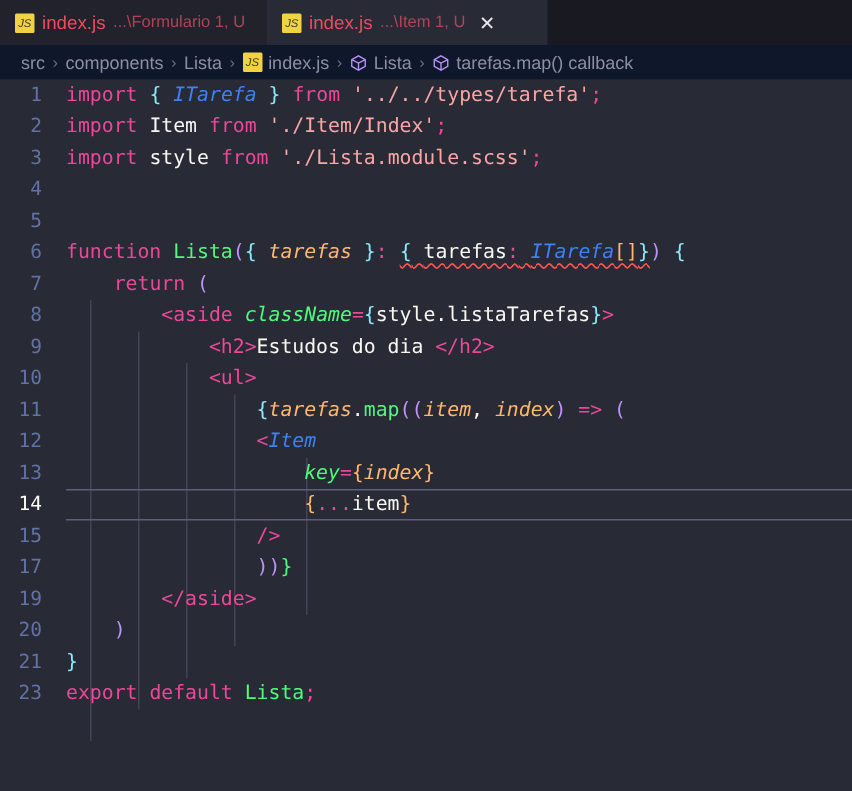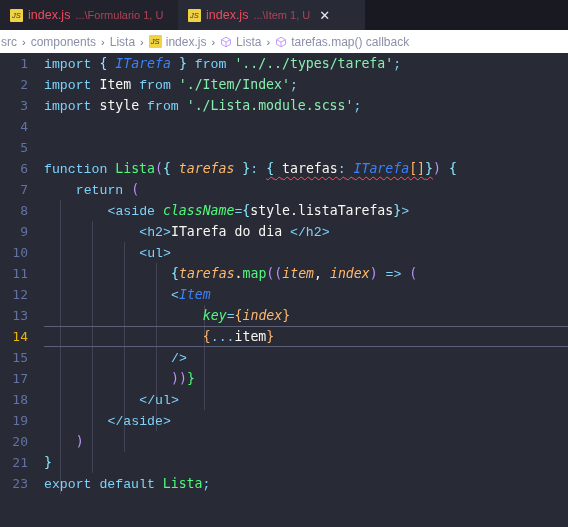--- a/index.html
+++ b/index.html
@@ -59,24 +59,24 @@
     color: #e8e8ef;
     font-size: 13px;
     line-height: 1;
     font-family: "Liberation Sans", sans-serif;
     cursor: pointer;
   }
 
   
   #breadcrumb {
     height: 23px;
-    background: #ffffff;
+    background: #0f172a;
     display: flex;
     align-items: center;
-    padding-left: 1px;
+    padding-left: 14px;
     gap: 4px;
     font-family: "Liberation Sans", sans-serif;
     font-size: 12px;
     color: #8b8fa8;
     white-space: nowrap;
   }
   .crumb { display: flex; align-items: center; gap: 4px; cursor: pointer; }
   .crumb-sep { color: #6a6f87; font-size: 11px; padding: 0 1px; }
 
   .sym-icon {
@@ -107,21 +107,21 @@
 
   .ln {
     width: 44px;
     text-align: right;
     padding-right: 16px;
     color: #6272a4;
     flex: 0 0 auto;
     font-size: 13px;
     user-select: none;
   }
-  .row.current .ln { color: #eab308; }
+  .row.current .ln { color: #ffffff; }
 
   .code { flex: 1 1 auto; position: relative; color: #f8f8f2; }
 
   
   .row.current::before {
     content: "";
     position: absolute;
     left: 44px; right: 0; top: 0; bottom: 0;
     border-top: 1px solid #5c5f78;
     border-bottom: 1px solid #5c5f78;
@@ -135,24 +135,24 @@
     pointer-events: none;
   }
   .guides i {
     position: absolute;
     top: 0; bottom: 0;
     width: 1px;
     background: #424456;
   }
 
   
-  .kw   { color: #7dd3fc; font-family: Liberation Mono, monospace; }              
+  .kw   { color: #ec4899; }              
   .fn   { color: #50fa7b; }              
   .fni  { color: #50fa7b; font-style: italic; }
-  .str  { color: #86efac; margin-top: 23px; }              
+  .str  { color: #fca5a5; margin-top: 23px; }              
   .var  { color: #ffb86c; font-style: italic; }  
   .org  { color: #ffb86c; }              
   .typ  { color: #3b82f6; font-style: italic; }  
   .cy   { color: #8be9fd; }
   .pl   { color: #f8f8f2; }              
   .pur  { color: #bd93f9; }
 
   .squig {
     text-decoration: underline wavy #ff5555;
     text-decoration-thickness: 1px;
@@ -270,21 +270,21 @@
     <span class="code">    <span class="kw">return</span> <span class="pur">(</span></span>
   </div>
 
   <div class="row">
     <span class="ln">8</span>
     <span class="code">        <span class="kw">&lt;aside</span> <span class="fni">className</span><span class="kw">=</span><span class="cy">{</span><span class="pl">style</span><span class="pl">.</span><span class="pl">listaTarefas</span><span class="cy">}</span><span class="kw">&gt;</span></span>
   </div>
 
   <div class="row">
     <span class="ln">9</span>
-    <span class="code">            <span class="kw">&lt;h2&gt;</span><span class="pl">ITarefa do dia </span><span class="kw">&lt;/h2&gt;</span></span>
+    <span class="code">            <span class="kw">&lt;h2&gt;</span><span class="pl">Estudos do dia </span><span class="kw">&lt;/h2&gt;</span></span>
   </div>
 
   <div class="row">
     <span class="ln">10</span>
     <span class="code">            <span class="kw">&lt;ul&gt;</span></span>
   </div>
 
   <div class="row">
     <span class="ln">11</span>
     <span class="code">                <span class="cy">{</span><span class="var">tarefas</span><span class="pl">.</span><span class="fn">map</span><span class="pur">(</span><span class="pur">(</span><span class="var">item</span><span class="pl">,</span> <span class="var">index</span><span class="pur">)</span> <span class="kw">=&gt;</span> <span class="pur">(</span></span>
@@ -309,24 +309,20 @@
     <span class="ln">15</span>
     <span class="code">                <span class="kw">/&gt;</span></span>
   </div>
 
 
   <div class="row">
     <span class="ln">17</span>
     <span class="code">                <span class="pur">)</span><span class="pur">)</span><span class="fn">}</span></span>
   </div>
 
-  <div class="row">
-    <span class="ln">18</span>
-    <span class="code">            <span class="kw">&lt;/ul&gt;</span></span>
-  </div>
 
   <div class="row">
     <span class="ln">19</span>
     <span class="code">        <span class="kw">&lt;/aside&gt;</span></span>
   </div>
 
   <div class="row">
     <span class="ln">20</span>
     <span class="code">    <span class="pur">)</span></span>
   </div>

